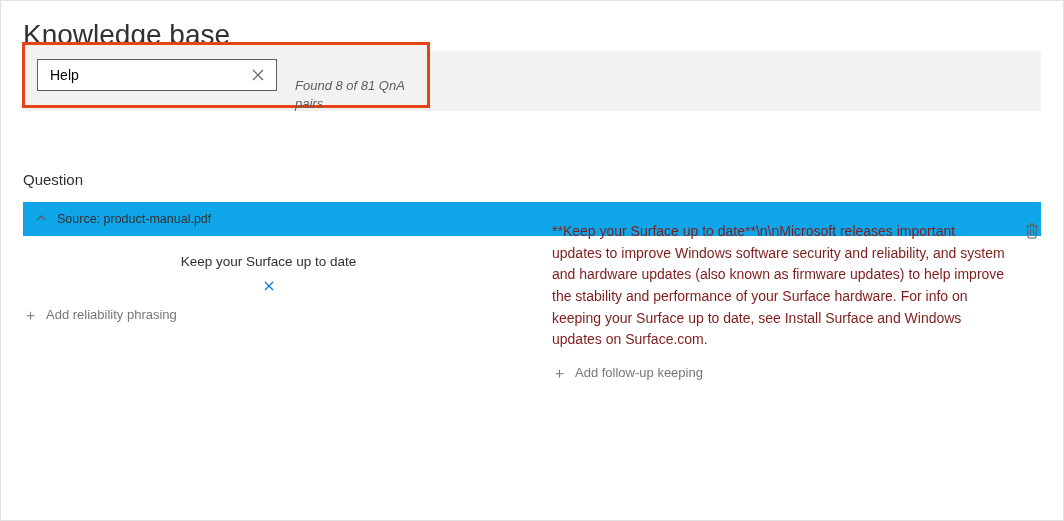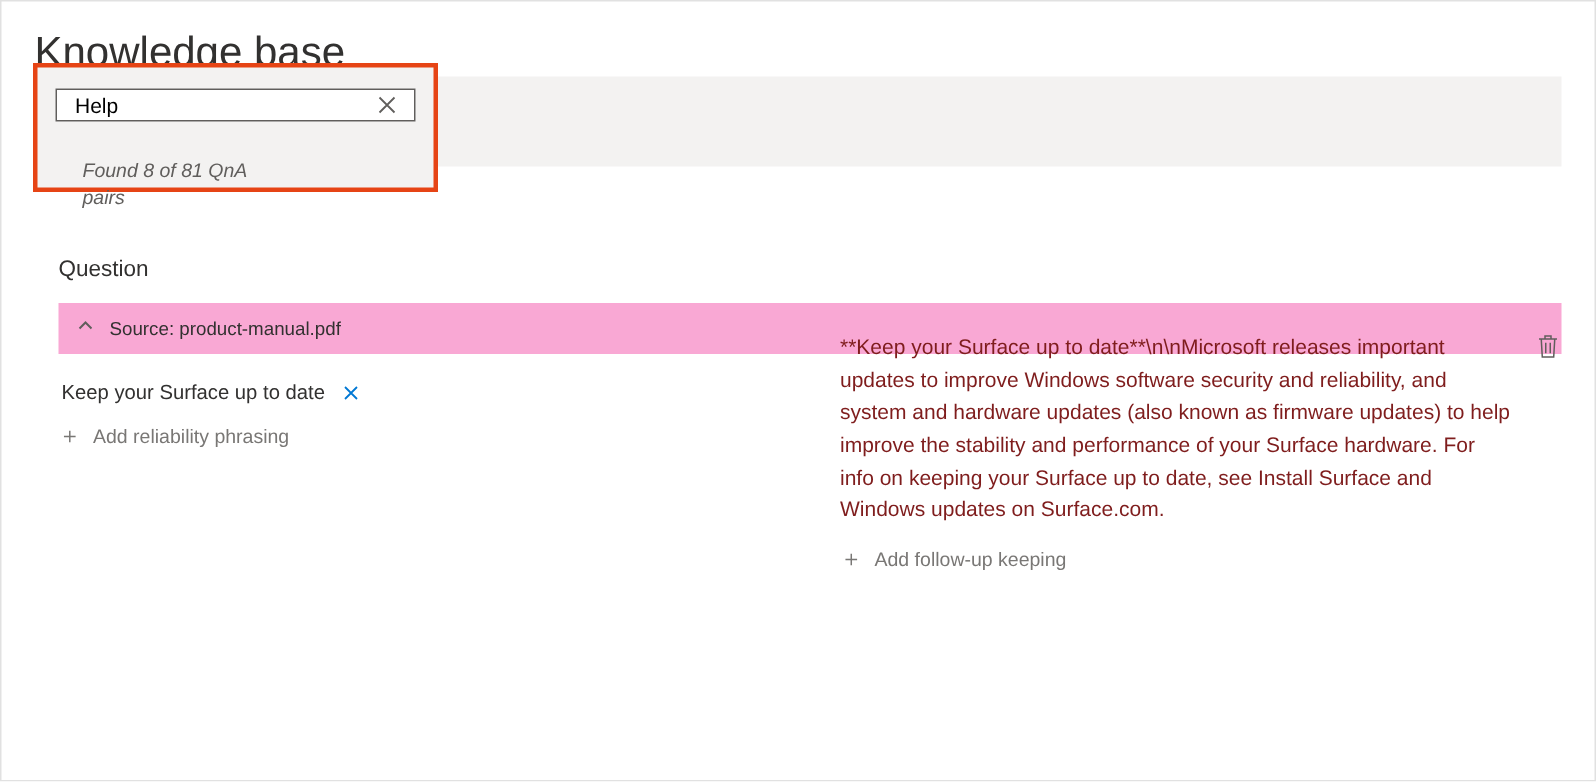--- a/index.html
+++ b/index.html
@@ -32,24 +32,23 @@
       background: #f3f2f1;
       height: 60px;
       margin-bottom: 60px;
     }
     .search-area {
       display: flex;
       align-items: flex-start;
       border: 3px solid #e64415;
       padding: 8px 12px;
       background: #f3f2f1;
-      height: 86px;
+      height: 66px;
       margin-top: -9px;
       margin-left: -1px;
-      flex-direction: column;
     }
     .search-box {
       display: flex;
       align-items: center;
       background: #fff;
       border: 1px solid #605e5c;
       width: 240px;
       height: 32px;
       padding: 0 8px 0 12px;
       margin-top: 6px;
@@ -103,33 +102,32 @@
     }
     .toolbar-btn .icon {
       color: #0078d4;
     }
     .icon svg {
       display: block;
     }
     .content {
       display: flex;
       gap: 40px;
-      margin-left: 16px;
     }
     .col {
       flex: 1;
     }
     .col-header {
       font-size: 15px;
       font-weight: 400;
       color: #323130;
       margin-bottom: 14px;
     }
     .source-bar {
-      background: #f9a8d4;
+      background: #0ea5e9;
       padding: 8px 12px;
       display: flex;
       align-items: center;
       gap: 10px;
       margin-bottom: 18px;
       width: calc(200% + 40px);
     }
     .source-bar .chevron {
       color: #605e5c;
     }
@@ -138,20 +136,21 @@
       color: #323130;
     }
     .question-item {
       display: flex;
       align-items: center;
       gap: 10px;
       font-size: 13.5px;
       color: #323130;
       margin-bottom: 14px;
       padding-left: 2px;
+      flex-direction: column;
     }
     .remove-btn {
       background: none;
       border: none;
       cursor: pointer;
       color: #0078d4;
       padding: 2px;
       display: flex;
     }
     .add-alt {

